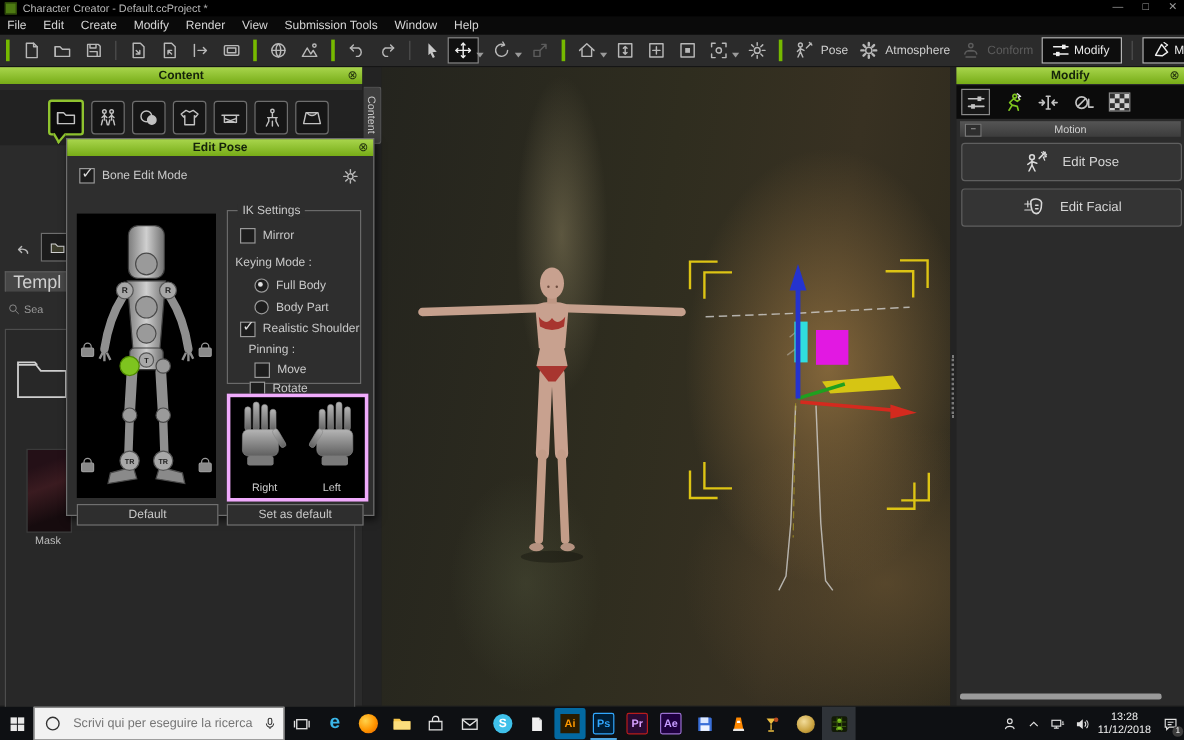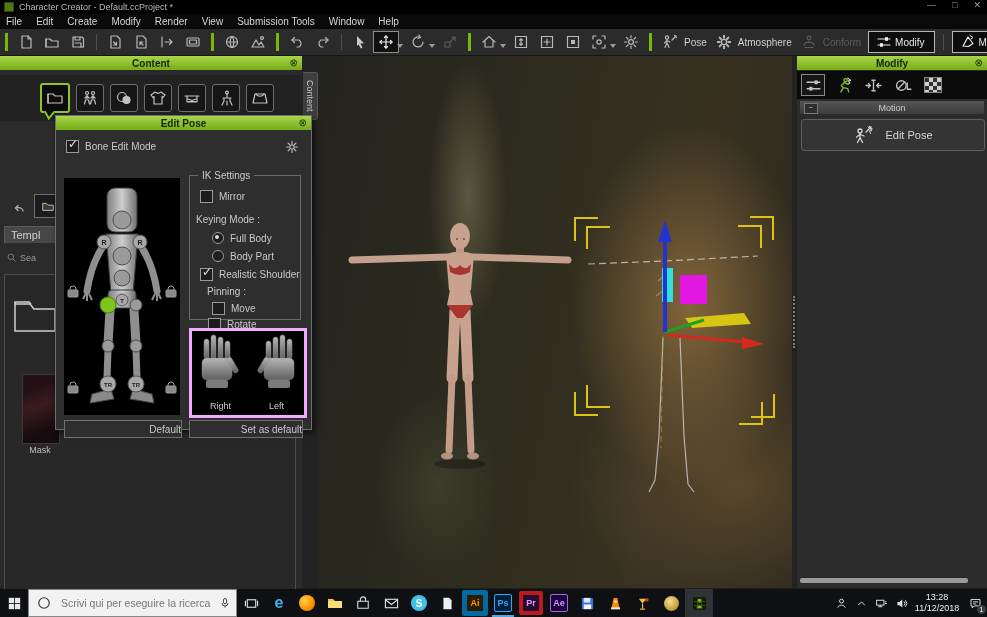--- a/index.html
+++ b/index.html
@@ -29,37 +29,37 @@
   .leftpanel{position:absolute;left:0;top:56px;width:302px;height:532px;background:#2b2b2b;border-right:1px solid #1a1a1a;}
   .lstrip{position:absolute;left:302px;top:56px;width:16px;height:532px;background:#232323;}
   .vtab{position:absolute;left:303px;top:72px;width:14px;height:46px;background:#3e3e3e;border:1px solid #585858;border-left:none;border-radius:0 3px 3px 0;color:#c9c9c9;font-size:9px;writing-mode:vertical-rl;display:flex;align-items:center;justify-content:center;}
   .tabrow{position:absolute;left:0;top:19px;width:302px;height:46px;background:#222;display:flex;align-items:center;padding-left:40px;gap:6px;box-sizing:border-box;}
   .ctab{width:26px;height:26px;background:#161616;border:1px solid #6e6e6e;border-radius:3px;display:flex;align-items:center;justify-content:center;position:relative;flex:none;}
   .ctab svg{width:18px;height:18px;stroke:#c2c2c2;fill:none;stroke-width:1.2;stroke-linecap:round;stroke-linejoin:round;}
   .ctab.active{border:2px solid #8fc32f;background:#0c0c0c;}
   .ctab.active::after{content:"";position:absolute;left:3px;bottom:-6px;width:7px;height:7px;background:#0c0c0c;border-right:2px solid #8fc32f;border-bottom:2px solid #8fc32f;transform:rotate(60deg) skewX(20deg);}
   .browser{position:absolute;left:0;top:62px;width:302px;height:470px;}
   .listbox{position:absolute;left:4px;top:156px;width:290px;height:336px;border:1px solid #4d4d4d;background:#282828;}
-  .tplTab{position:absolute;left:4px;top:108px;width:54px;height:17px;background:#474747;color:#cfcfcf;font-size:11px;display:flex;align-items:center;padding-left:6px;box-sizing:border-box;border:1px solid #5a5a5a;border-bottom:none;}
+  .tplTab{position:absolute;left:4px;top:108px;width:54px;height:17px;background:#474747;color:#cfcfcf;font-size:15px;display:flex;align-items:center;padding-left:6px;box-sizing:border-box;border:1px solid #5a5a5a;border-bottom:none;}
   .searchrow{position:absolute;left:6px;top:132px;width:52px;height:15px;color:#9a9a9a;font-size:9px;display:flex;align-items:center;gap:3px;}
   .bbtn{position:absolute;top:496px;height:17px;width:84px;background:#2e2e2e;border:1px solid #5a5a5a;color:#bdbdbd;display:flex;align-items:center;justify-content:center;font-size:12px;}
   .maskthumb{position:absolute;left:22px;top:256px;width:36px;height:68px;background:linear-gradient(160deg,#241017 20%,#3a1b20 45%,#160b0e 80%);border:1px solid #3a3a3a;}
   .masklbl{position:absolute;left:14px;top:327px;width:52px;text-align:center;color:#bdbdbd;font-size:9px;}
   
   .dialog{position:absolute;left:55px;top:115px;width:257px;height:315px;background:#2e2e2e;border:1px solid #6e6e6e;box-shadow:2px 3px 6px rgba(0,0,0,.6);z-index:6;box-sizing:border-box;}
   .dlgbody{position:relative;width:100%;height:301px;font-size:10px;color:#c9c9c9;}
   .cb{width:11px;height:11px;border:1px solid #9a9a9a;background:#1d1d1d;display:inline-block;position:relative;flex:none;}
   .cb.checked::after{content:"✓";position:absolute;left:1px;top:-4px;font-size:12px;color:#e0e0e0;}
   .radio{width:10px;height:10px;border:1px solid #9a9a9a;border-radius:50%;background:#1d1d1d;display:inline-block;position:relative;flex:none;}
   .radio.sel::after{content:"";position:absolute;left:2px;top:2px;width:4px;height:4px;border-radius:50%;background:#e0e0e0;}
   .row{display:flex;align-items:center;gap:6px;position:absolute;}
   .fieldset{position:absolute;left:133px;top:45px;width:110px;height:143px;border:1px solid #6a6a6a;}
   .legend{position:absolute;left:8px;top:-6px;background:#2e2e2e;padding:0 4px;font-size:10px;color:#c9c9c9;}
   .blackbox{background:#000;position:absolute;}
-  .pbtn{position:absolute;background:#2e2e2e;border:1px solid #707070;color:#c9c9c9;font-size:10px;display:flex;align-items:center;justify-content:flex-end;height:16px;}
+  .pbtn{position:absolute;background:#2e2e2e;border:1px solid #707070;color:#c9c9c9;font-size:10px;display:flex;align-items:center;justify-content:center;height:16px;}
   .handlbl{position:absolute;bottom:4px;font-size:9px;color:#cfcfcf;}
   
   .viewport{position:absolute;left:318px;top:56px;width:474px;height:532px;overflow:hidden;
     background:
       radial-gradient(170px 260px at 372px 250px, rgba(148,114,64,.8), rgba(148,114,64,0) 70%),
       radial-gradient(240px 190px at 420px 430px, rgba(118,92,54,.55), rgba(118,92,54,0) 70%),
       radial-gradient(55px 190px at 150px 140px, rgba(165,152,112,.4), rgba(165,152,112,0) 70%),
       radial-gradient(90px 130px at 120px 430px, rgba(96,102,72,.3), rgba(96,102,72,0) 70%),
       linear-gradient(100deg,#24241e 0%,#2f2d1f 45%,#383122 72%,#2b281c 100%);}
   .rstrip{position:absolute;left:792px;top:56px;width:5px;height:532px;background:#232323;}
@@ -647,20 +647,28 @@
       <span>Motion</span>
     </div>
     <div class="bigbtn" style="top:63px;">
       <svg viewBox="0 0 22 22">
           <circle cx="7" cy="7" r="2"></circle>
           <path d="M7 9.5v4M7 10.5L3.5 13M7 10.5l4 1.5M7 13.5l-2.5 5M7 13.5l2.5 5M13 8l5-5M16.5 2.5l2.5 2.5"></path>
           <path d="M15 3l4 3.5-2.6.4 1.2 2.6" stroke-width="1"></path>
         </svg>
       <span>Edit Pose</span>
     </div>
+    <div class="bigbtn" style="top:101px;">
+      <svg viewBox="0 0 22 22">
+          <path d="M8 6c1-3 8-3 9 1 0 5-1 9-4.5 9S8 12 8 6z"></path>
+          <path d="M12 9h2M12 12h2"></path>
+          <path d="M3 8h5M5.5 5.5v5M3 13h5" stroke-width="1"></path>
+        </svg>
+      <span>Edit Facial</span>
+    </div>
     <div class="hscroll"></div>
   </div>
 
   <div class="taskbar">
     <div class="tb-start">
       <svg viewBox="0 0 16 16" style="width:13px;height:13px;">
           <rect x="1" y="1" width="6.5" height="6.5" fill="#e8e8e8"></rect>
           <rect x="8.5" y="1" width="6.5" height="6.5" fill="#e8e8e8"></rect>
           <rect x="1" y="8.5" width="6.5" height="6.5" fill="#e8e8e8"></rect>
           <rect x="8.5" y="8.5" width="6.5" height="6.5" fill="#e8e8e8"></rect>
@@ -715,21 +723,21 @@
           <path d="M10 1v3h3" fill="#bbb"></path>
         </svg>
     </div>
     <div class="slot">
         <span class="logo" style="background:#2a1c00;color:#ff9a00;border:5px solid #0369a1;">Ai</span>
       </div>
     <div class="slot activeline">
         <span class="logo" style="background:#001e36;color:#31a8ff;border:1px solid #31a8ff;">Ps</span>
       </div>
     <div class="slot">
-        <span class="logo" style="background:#2a0a33;color:#d8a1ff;border:4px solid #b91c1c;">Pr</span>
+        <span class="logo" style="background:#2a0a33;color:#d8a1ff;border:1px solid #b91c1c;">Pr</span>
       </div>
     <div class="slot">
         <span class="logo" style="background:#1f0040;color:#c79bff;border:1px solid #9a6fd0;">Ae</span>
       </div>
     <div class="slot">
       <svg viewBox="0 0 16 16" style="width:15px;height:15px;">
           <path d="M2 2h11l1 1v11H2z" fill="#3a6fd8"></path>
           <rect x="4" y="2" width="7" height="5" fill="#dce8ff"></rect>
           <rect x="4" y="9" width="8" height="5" fill="#eef3ff"></rect>
         </svg>

